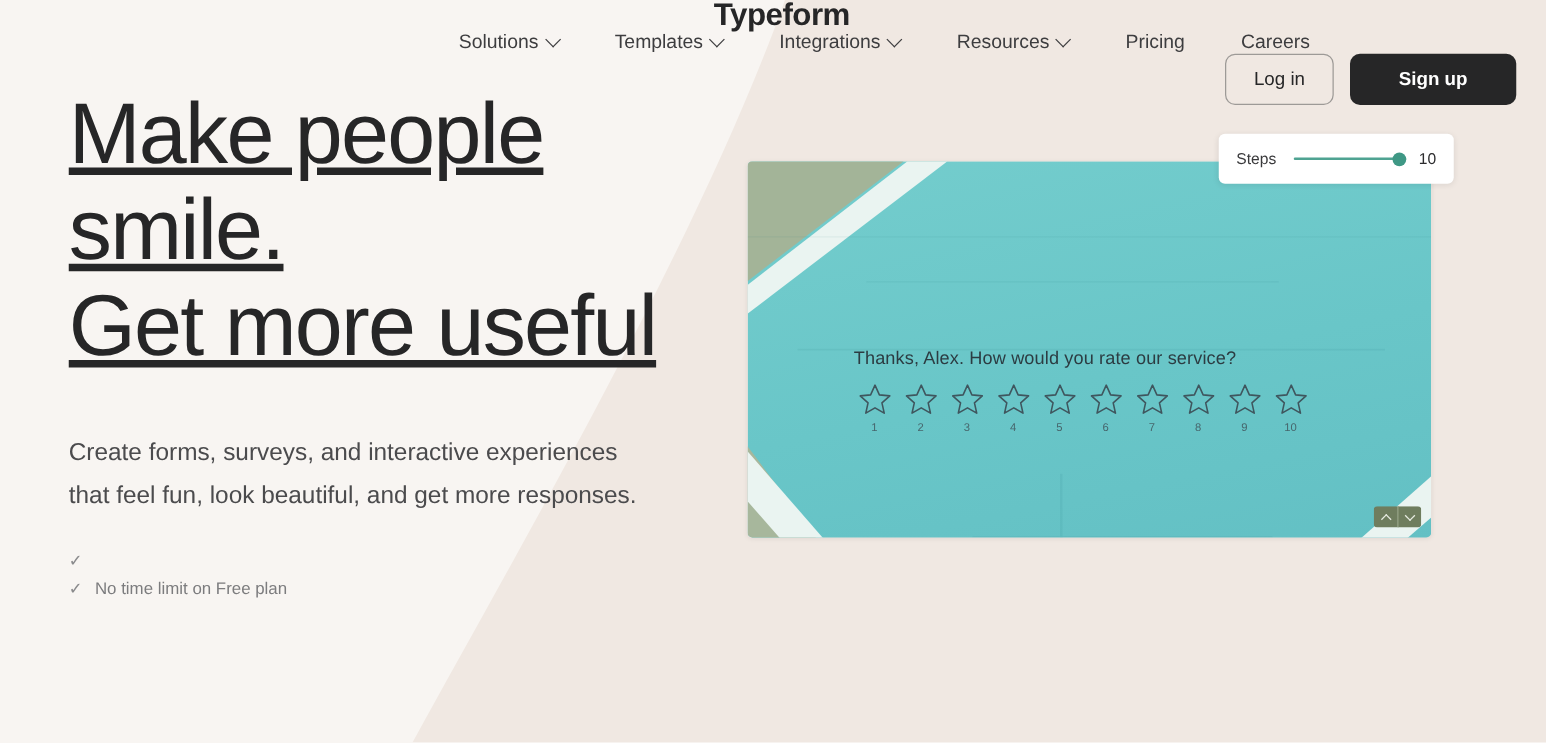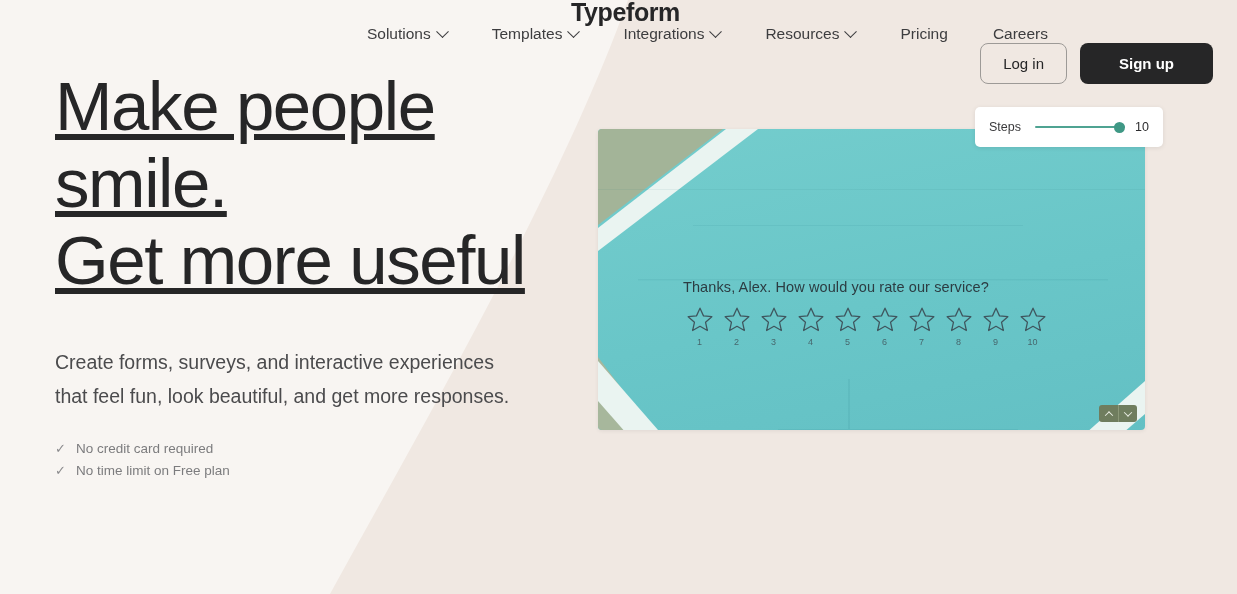--- a/index.html
+++ b/index.html
@@ -227,21 +227,20 @@
       <span>Make people smile.</span><br>
       <span>Get more useful</span><br>
     </h1>
 
     <p class="subhead">Create forms, surveys, and interactive experiences that feel fun, look beautiful, and get more responses.</p>
 
 
     <div class="perks">
       <div class="perk">
         <span class="tick">✓</span>
-        <span>No credit card required</span>
       </div>
       <div class="perk">
         <span class="tick">✓</span>
         <span>No time limit on Free plan</span>
       </div>
     </div>
   </div>
 
   <div class="form-card">
     <div class="court">

